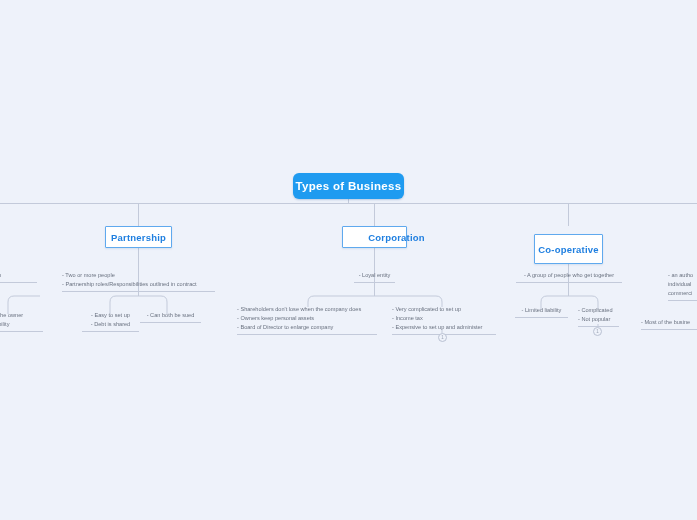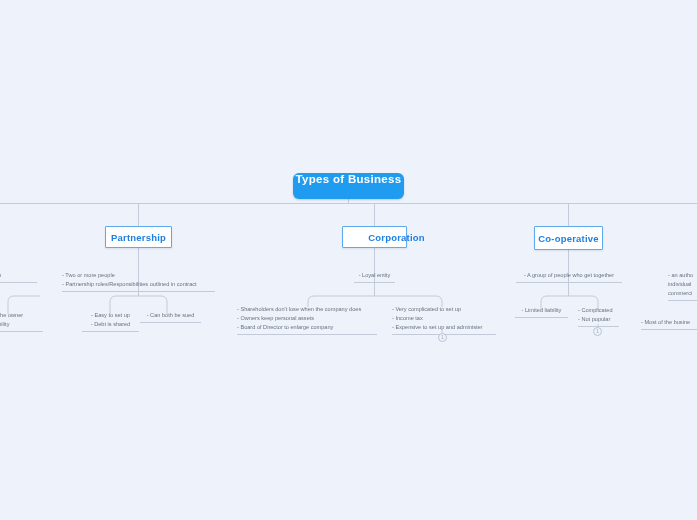--- a/index.html
+++ b/index.html
@@ -35,20 +35,21 @@
   }
   
   .root-node {
     background: #1f9bf0;
     color: #ffffff;
     border-radius: 6px;
     font-size: 11.5px;
     font-weight: bold;
     letter-spacing: 0.3px;
     display: flex;
+    align-items: center;
     justify-content: center;
     box-shadow: 0 1px 2px rgba(30,90,160,0.25);
   }
   
   .cat-node {
     background: #ffffff;
     color: #1f7fe0;
     border: 1.6px solid #5fa9ee;
     border-radius: 1px;
     font-size: 9.5px;
@@ -123,21 +124,21 @@
   </div>
 
   <div class="node cat-node" style="left:105px; top:226px; width:67px; height:22px;">
     <span>Partnership</span>
   </div>
 
   <div class="node cat-node" style="left:342px; top:226px; width:65px; height:22px;padding-left:44px;">
     <span>Corporation</span>
   </div>
 
-  <div class="node cat-node" style="left:534px; top:226px; width:69px; height:24px;">
+  <div class="node cat-node" style="left:534px; top:234px; width:69px; height:30px;">
     <span>Co-operative</span>
   </div>
 
   <div class="node leaf-node" style="left:62px; top:271px; width:153px;">- Two or more people
 - Partnership roles/Responsibilities outlined in contract</div>
 
   <div class="node leaf-node center" style="left:82px; top:311px; width:57px;">- Easy to set up
 - Debt is shared</div>
 
   <div class="node leaf-node center" style="left:140px; top:311px; width:61px;">- Can both be sued</div>

